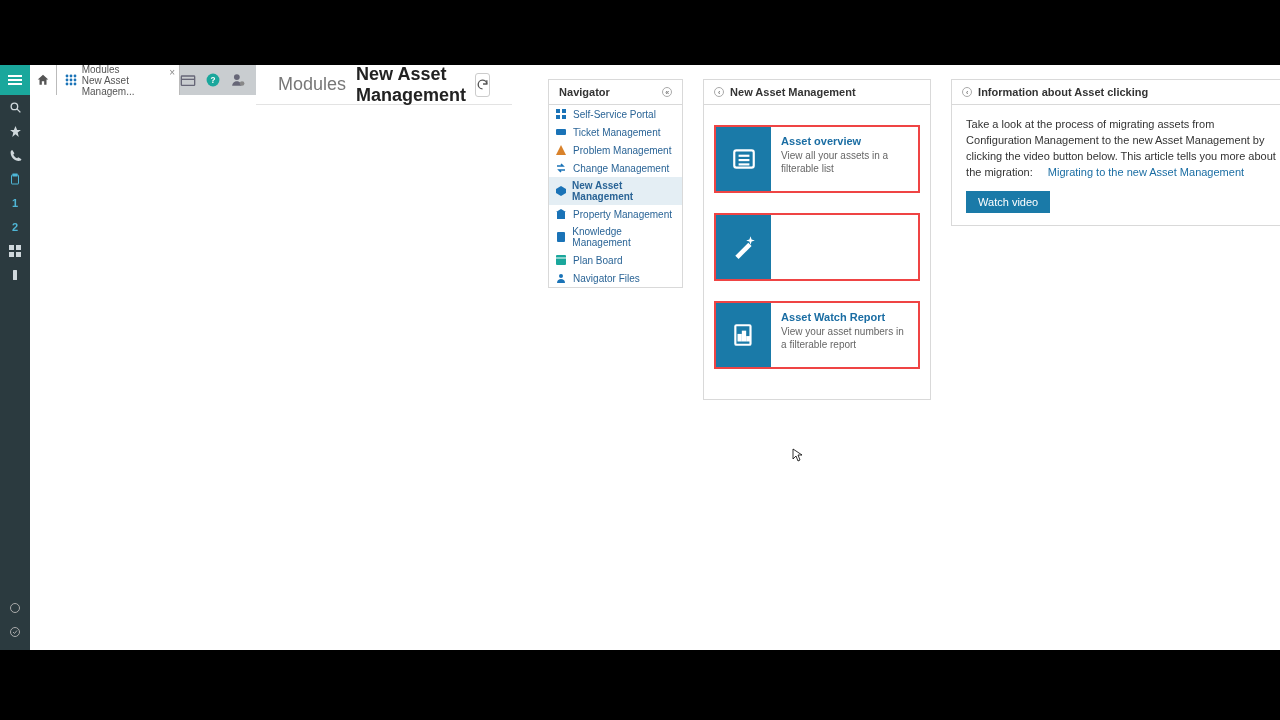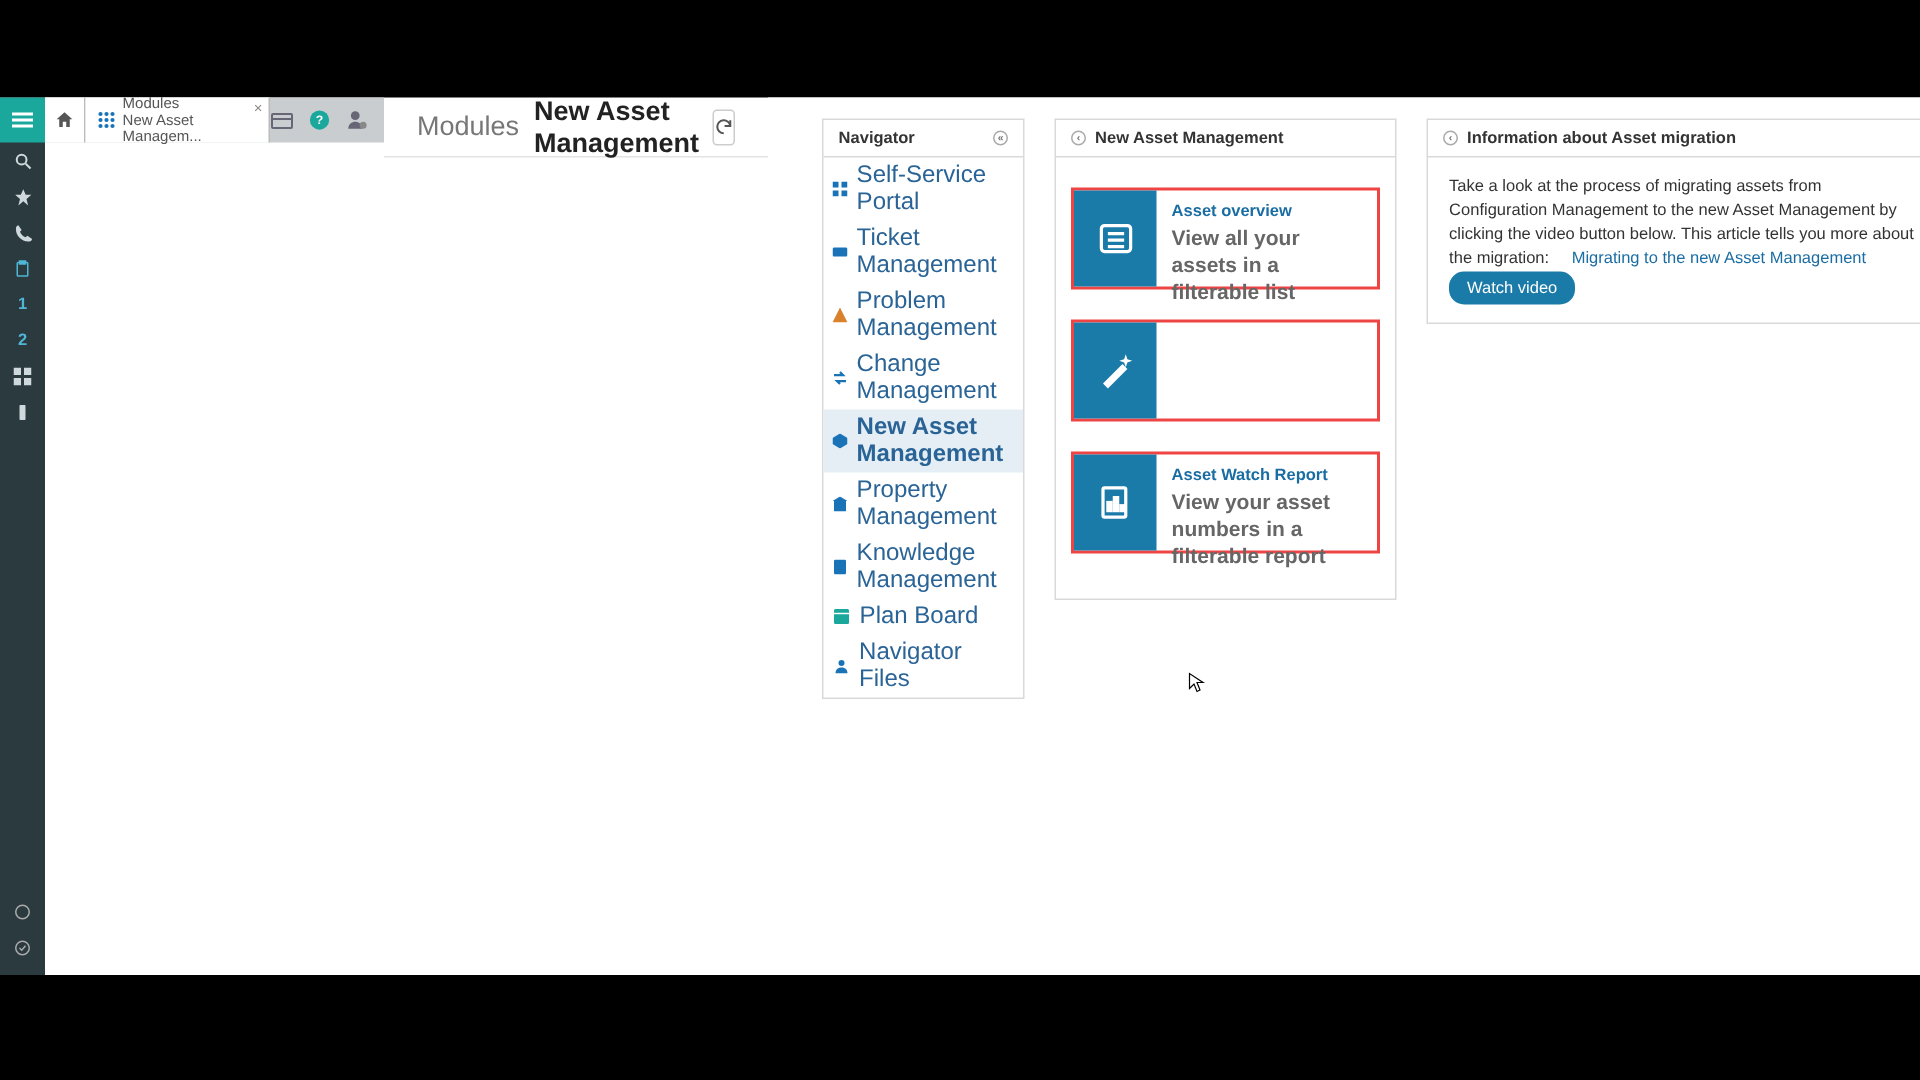--- a/index.html
+++ b/index.html
@@ -38,40 +38,40 @@
 .col-left { width: 135px; }
 .col-mid { flex: 1; max-width: 690px; }
 .col-right { width: 345px; }
 
 .panel { border: 1px solid #d9d9d9; background: #fff; }
 .panel-head { border-bottom: 1px solid #d9d9d9; padding: 6px 10px; font-size: 11px; font-weight: bold; color: #333; display: flex; align-items: center; gap: 6px; }
 .panel-head .collapse-icon { width: 10px; height: 10px; border: 1px solid #aaa; border-radius: 50%; display: inline-flex; align-items: center; justify-content: center; font-size: 7px; color: #777; }
 
 
 .nav-panel .panel-head { justify-content: space-between; }
-.nav-list { list-style: none; font-size: 16px; }
+.nav-list { list-style: none; font-size: 10px; }
 .nav-list li { display: flex; align-items: center; gap: 6px; padding: 3px 6px; cursor: pointer; color: #2a6496; }
 .nav-list li .nicon { width: 12px; height: 12px; display: inline-flex; align-items: center; justify-content: center; font-size: 10px; }
 .nav-list li.active { background: #e4eef4; font-weight: bold; }
 .nicon.blue { color: #1a73b7; }
 .nicon.orange { color: #d9822b; }
 .nicon.teal { color: #1aa79c; }
 
 
 .cards { display: flex; flex-wrap: wrap; gap: 20px; padding: 20px 10px 30px 10px; }
 .card { width: 206px; height: 68px; border: 2px solid #ef4444; display: flex; cursor: pointer; }
 .card .cicon { width: 55px; background: #1a7aa8; display: flex; align-items: center; justify-content: center; color: #fff; }
 .card .cbody { flex: 1; padding: 8px 10px; }
 .card .ctitle { font-size: 11px; font-weight: bold; color: #1a6da3; margin-bottom: 2px; }
-.card .cdesc { font-size: 14px; color: #666; line-height: 1.3; font-weight: bold; }
+.card .cdesc { font-size: 10px; color: #666; line-height: 1.3; }
 
 
 .info-body { font-size: 11px; color: #333; padding: 12px 14px; line-height: 1.45; }
 .info-body a { color: #1a6da3; text-decoration: none; margin-left: 12px; }
-.watch-btn { background: #1a7aa8; color: #fff; border: none; padding: 5px 12px; font-size: 11px; cursor: pointer; border-radius: 10px; }
+.watch-btn { margin-top: 10px; background: #1a7aa8; color: #fff; border: none; padding: 5px 12px; font-size: 11px; cursor: pointer; border-radius: 0; }
 
 .cursor-ptr { position: absolute; top: 448px; left: 792px; font-size: 11px; color: #333; pointer-events: none; }
 
 svg { display: block; }
 </style>
 </head>
 <body>
 
 <div class="letterbox-top"></div>
 
@@ -339,21 +339,21 @@
                 </div>
               </div>
             </div>
         </div>
       </div>
 
       <div class="col-right">
         <div class="panel">
           <div class="panel-head">
             <span class="collapse-icon">‹</span>
-            <span>Information about Asset migration</span>
+            <span>Information about Asset clicking</span>
           </div>
           <div class="info-body">
             <span>Take a look at the process of migrating assets from Configuration Management to the new Asset Management by clicking the video button below. This article tells you more about the migration: </span><a href="#">Migrating to the new Asset Management</a>
             <div><button class="watch-btn">Watch video</button></div>
           </div>
         </div>
       </div>
 
     </div>
 

